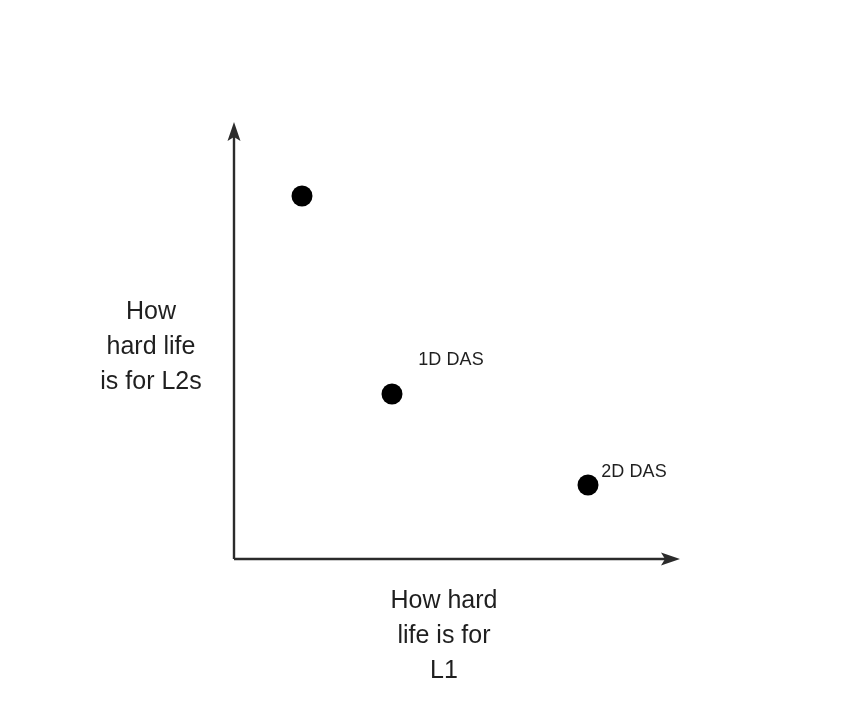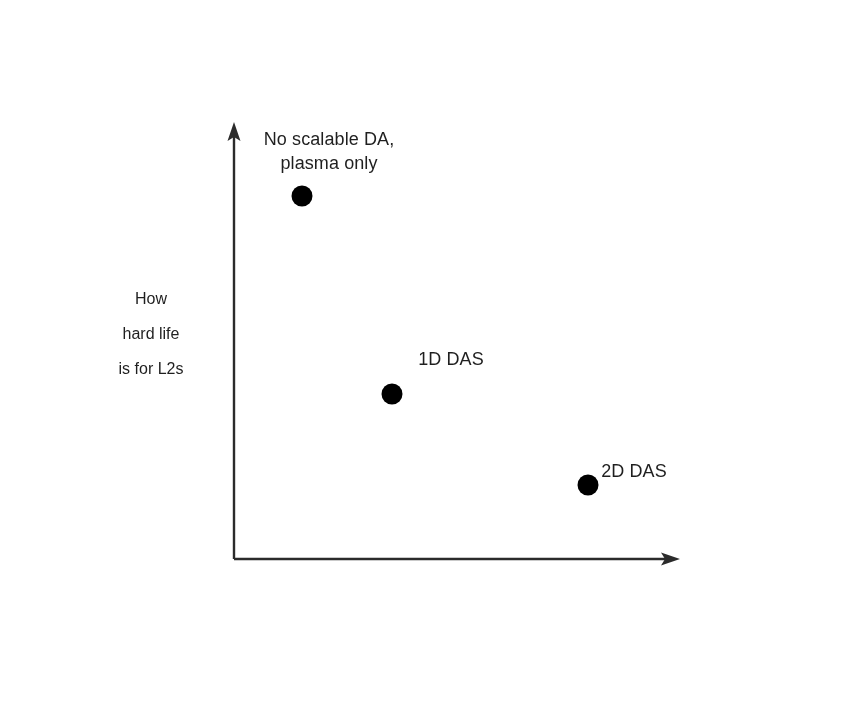--- a/index.html
+++ b/index.html
@@ -53,26 +53,27 @@
     color: #1f1f1f;
     text-align: center;
     white-space: pre;
     transform: translateX(-50%);
     letter-spacing: 0.1px;
   }
 
   
   .axis-title {
     position: absolute;
-    font-size: 16px;
+    font-size: 25px;
     line-height: 35px;
     color: #1f1f1f;
     text-align: center;
     white-space: pre;
     transform: translateX(-50%);
+    margin-top: 12px;
   }
 
   .axis-title-y {
     
   }
 
   .axis-title-x {
     
   }
 </style>
@@ -85,28 +86,29 @@
 
     <line x1="234" y1="559" x2="234" y2="137" stroke="#2b2b2b" stroke-width="2.4"></line>
 
     <polygon points="234,122 227.5,141 234,137 240.5,141" fill="#2b2b2b"></polygon>
 
     <line x1="234" y1="559" x2="665" y2="559" stroke="#2b2b2b" stroke-width="2.4"></line>
 
     <polygon points="680,559 661,552.5 665,559 661,565.5" fill="#2b2b2b"></polygon>
   </svg>
 
-  <div class="point-label" style="left:329px; top:127px;">No scalable DA,
-plasma only</div>
   <div class="dot" style="left:302px; top:196px;"></div>
 
   <div class="point-label" style="left:451px; top:347px;">1D DAS</div>
   <div class="dot" style="left:392px; top:394px;"></div>
 
   <div class="point-label" style="left:634px; top:459px;">2D DAS</div>
   <div class="dot" style="left:588px; top:485px;"></div>
 
   <div class="axis-title axis-title-y" style="left:151px; top:281px;">How
 hard life
 is for L2s</div>
 
+  <div class="axis-title axis-title-x" style="left:444px; top:570px;">How hard
+life is for
+L1</div>
 
 </div>
 
 </body></html>

